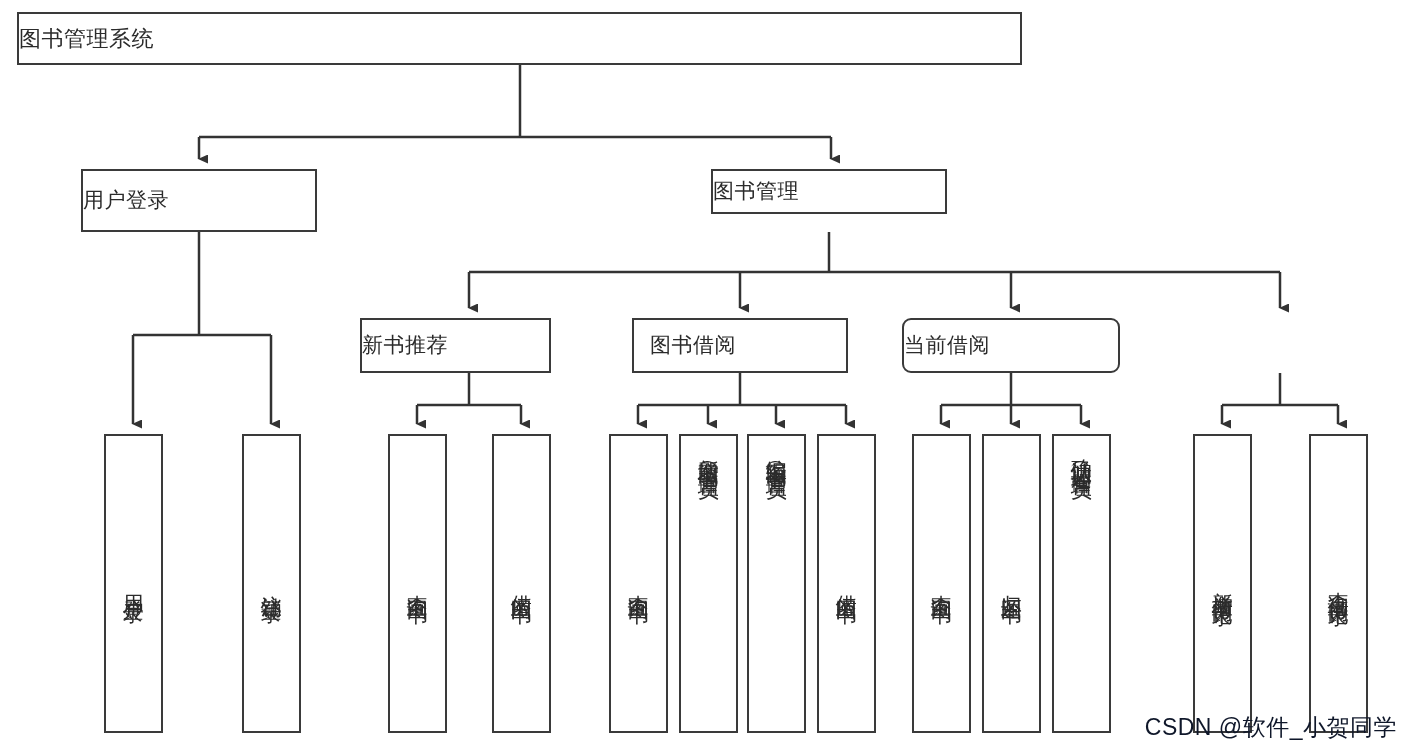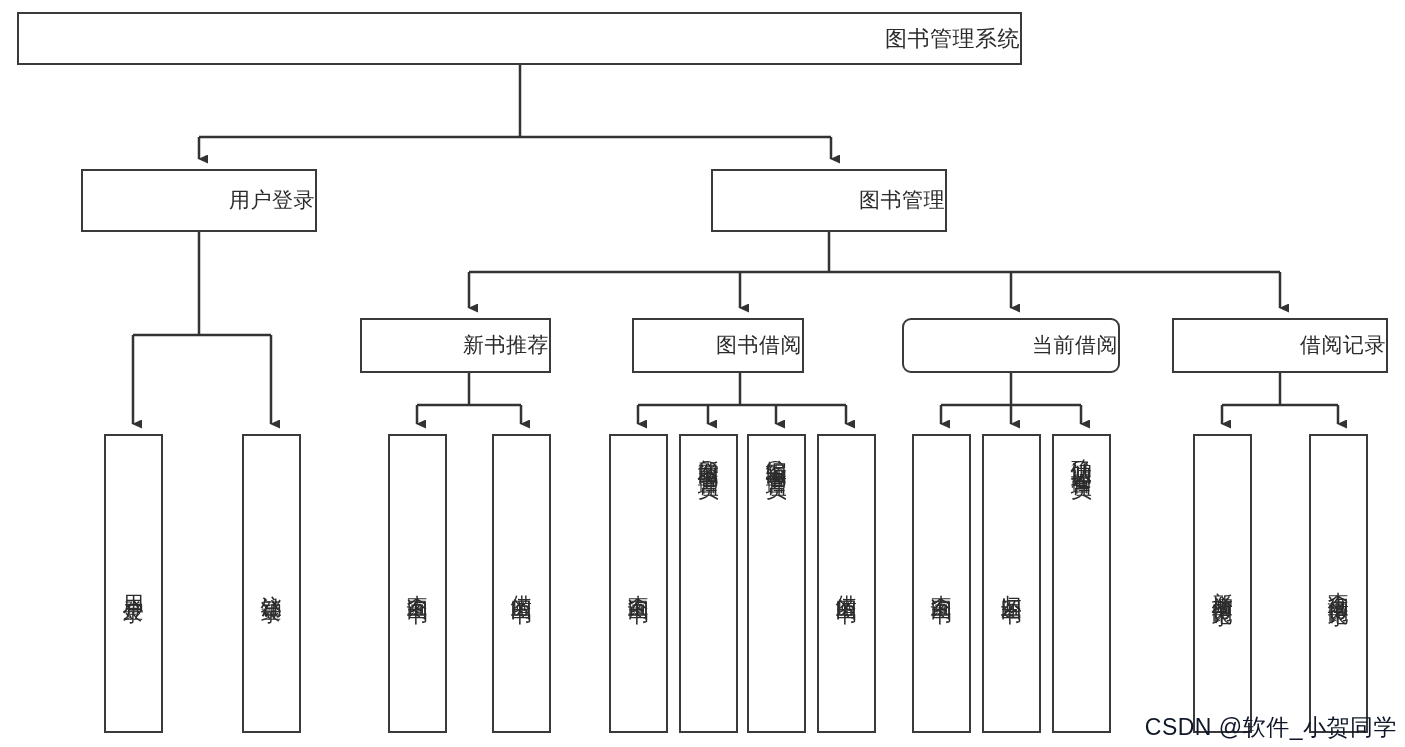--- a/index.html
+++ b/index.html
@@ -24,21 +24,21 @@
     width: 1405px;
     height: 747px;
   }
   .node {
     position: absolute;
     box-sizing: border-box;
     background: #ffffff;
     border: 2.5px solid #3a3a3a;
     display: flex;
     align-items: center;
-    justify-content: flex-end;
+    justify-content: flex-start;
     z-index: 2;
   }
   .node-label {
     color: #2b2b2b;
     font-size: 21px;
     line-height: 1.25;
     white-space: nowrap;
     letter-spacing: 0.5px;
   }
   .node.root .node-label { font-size: 22px; }
@@ -125,35 +125,32 @@
     </g>
   </svg>
 
   <div class="node root" style="left:17px; top:12px; width:1005px; height:53px;">
     <span class="node-label">图书管理系统</span>
   </div>
 
   <div class="node" style="left:81px; top:169px; width:236px; height:63px;">
     <span class="node-label">用户登录</span>
   </div>
-  <div class="node" style="left:711px; top:169px; width:236px; height:63px;">
+  <div class="node" style="left:711px; top:169px; width:236px; height:45px;">
     <span class="node-label">图书管理</span>
   </div>
 
   <div class="node" style="left:360px; top:318px; width:191px; height:55px;">
     <span class="node-label">新书推荐</span>
   </div>
-  <div class="node" style="left:632px; top:318px; width:172px; height:55px;">
+  <div class="node" style="left:632px; top:318px; width:216px; height:55px;padding-left:16px;">
     <span class="node-label">图书借阅</span>
   </div>
   <div class="node" style="left:902px; top:318px; width:218px; height:55px;border-radius:9px;">
     <span class="node-label">当前借阅</span>
-  </div>
-  <div class="node" style="left:1172px; top:318px; width:216px; height:55px;">
-    <span class="node-label">借阅记录</span>
   </div>
 
   <div class="node leaf centered" style="left:104px; top:434px; width:59px; height:299px;">
     <span class="node-label">用户登录</span>
   </div>
   <div class="node leaf centered" style="left:242px; top:434px; width:59px; height:299px;">
     <span class="node-label">注销登录</span>
   </div>
 
   <div class="node leaf centered" style="left:388px; top:434px; width:59px; height:299px;">

